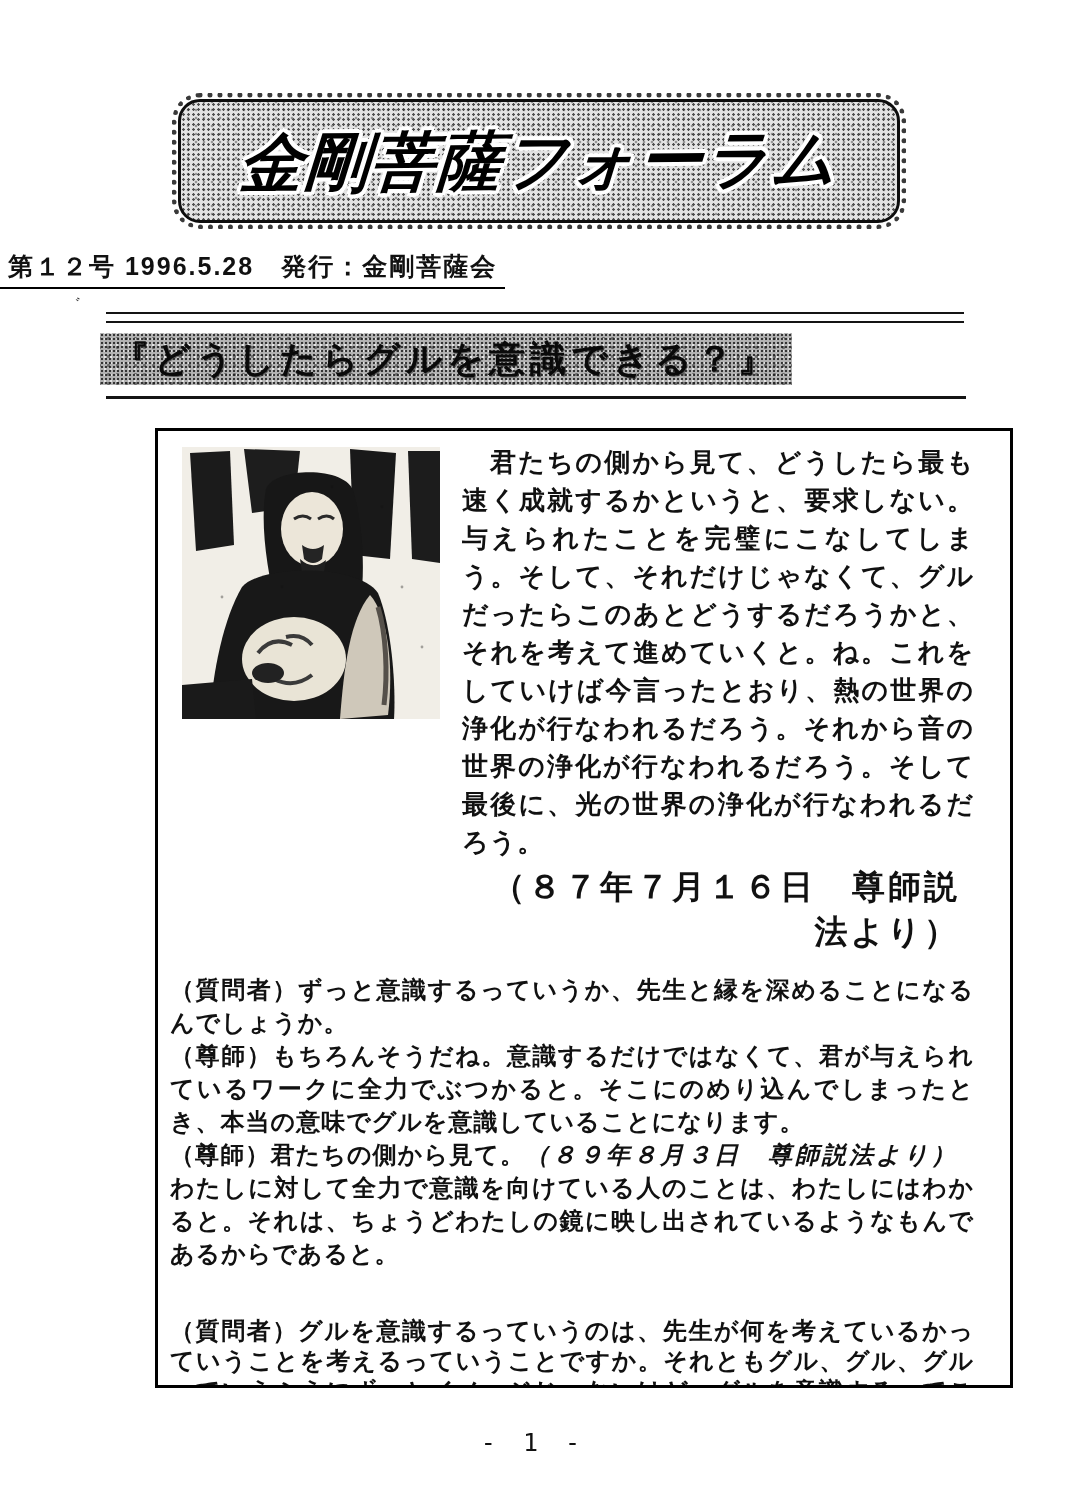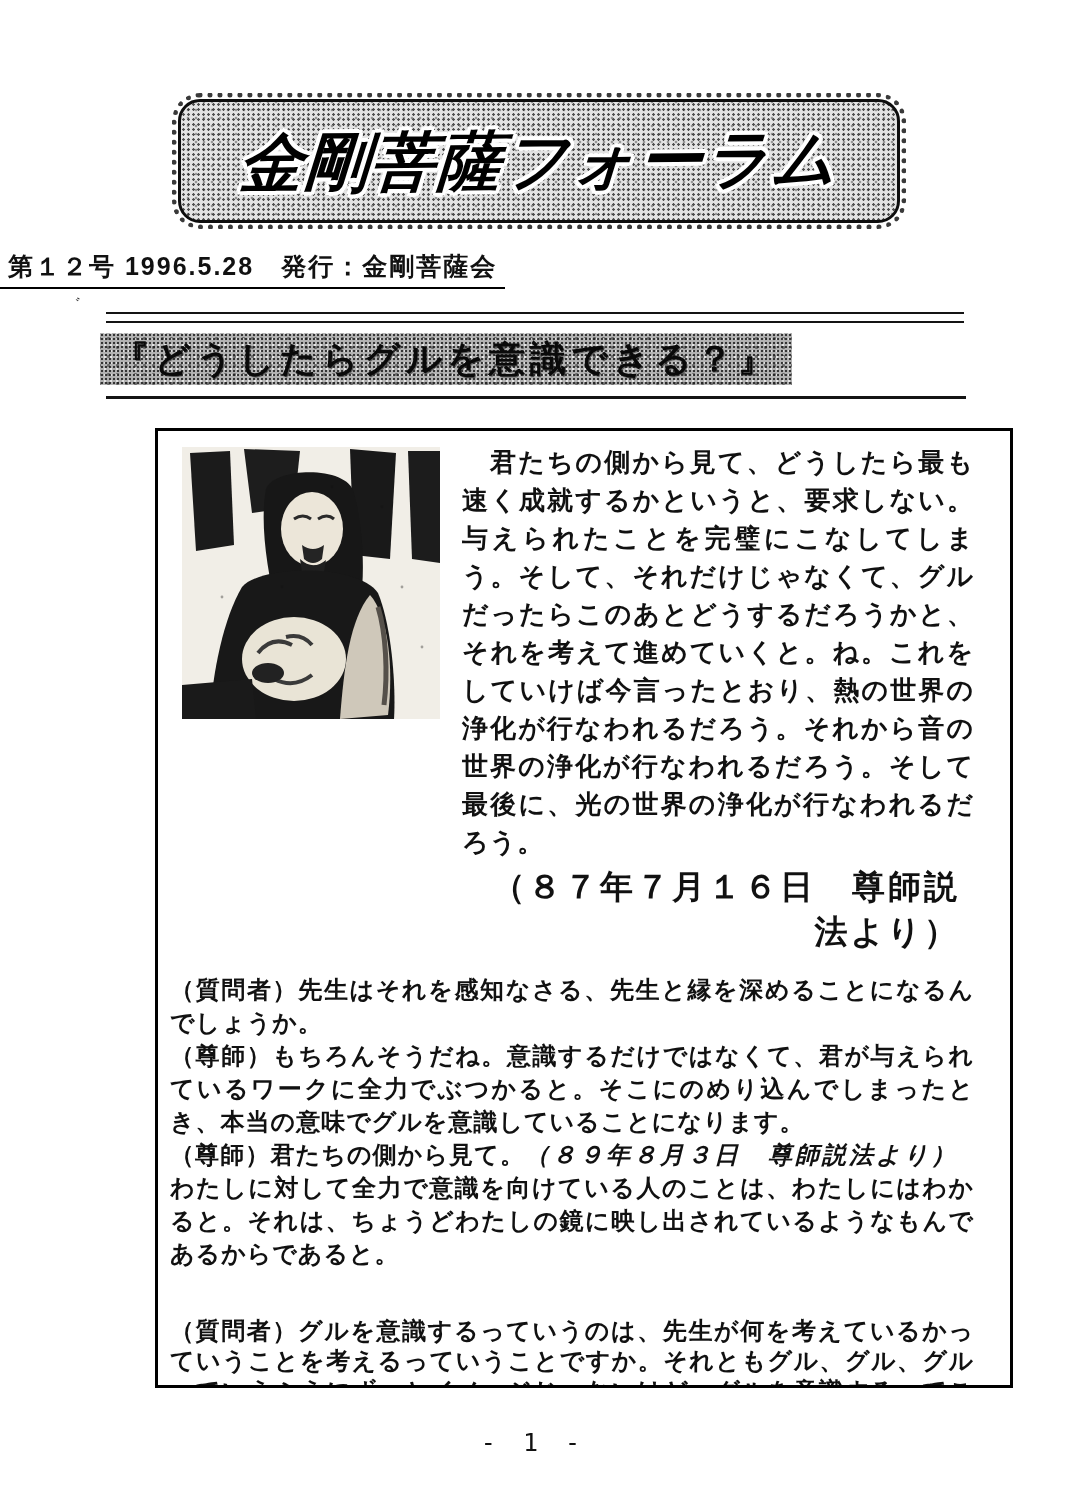--- a/index.html
+++ b/index.html
@@ -213,21 +213,21 @@
         </g>
       </svg>
     </div>
     <div class="quote-col">
       <p class="quote-text">　君たちの側から見て、どうしたら最も速く成就するかというと、要求しない。与えられたことを完璧にこなしてしまう。そして、それだけじゃなくて、グルだったらこのあとどうするだろうかと、それを考えて進めていくと。ね。これをしていけば今言ったとおり、熱の世界の浄化が行なわれるだろう。それから音の世界の浄化が行なわれるだろう。そして最後に、光の世界の浄化が行なわれるだろう。</p>
       <p class="quote-cite">（８７年７月１６日　尊師説法より）</p>
     </div>
   </div>
 
   <div class="qa qa1">
-    <p>（質問者）先生はそれを感知なさる、先生と縁を深めることになるんでしょうか。</p>
+    <p>（質問者）ずっと意識するっていうか、先生と縁を深めることになるんでしょうか。</p>
     <p>（尊師）もちろんそうだね。意識するだけではなくて、君が与えられているワークに全力でぶつかると。そこにのめり込んでしまったとき、本当の意味でグルを意識していることになります。</p>
     <p><span class="cite-inline">（８９年８月３日　尊師説法より）</span><span>（尊師）君たちの側から見て。わたしに対して全力で意識を向けている人のことは、わたしにはわかると。それは、ちょうどわたしの鏡に映し出されているようなもんであるからであると。</span></p>
   </div>
 
   <div class="section-gap"></div>
 
   <div class="qa qa2">
     <p>（質問者）グルを意識するっていうのは、先生が何を考えているかっていうことを考えるっていうことですか。それともグル、グル、グルっていうふうにずっとイメージじゃないけど、グルを意識するってことは、</p>
     <p>（質問者）あ、そうですか。</p>
 

